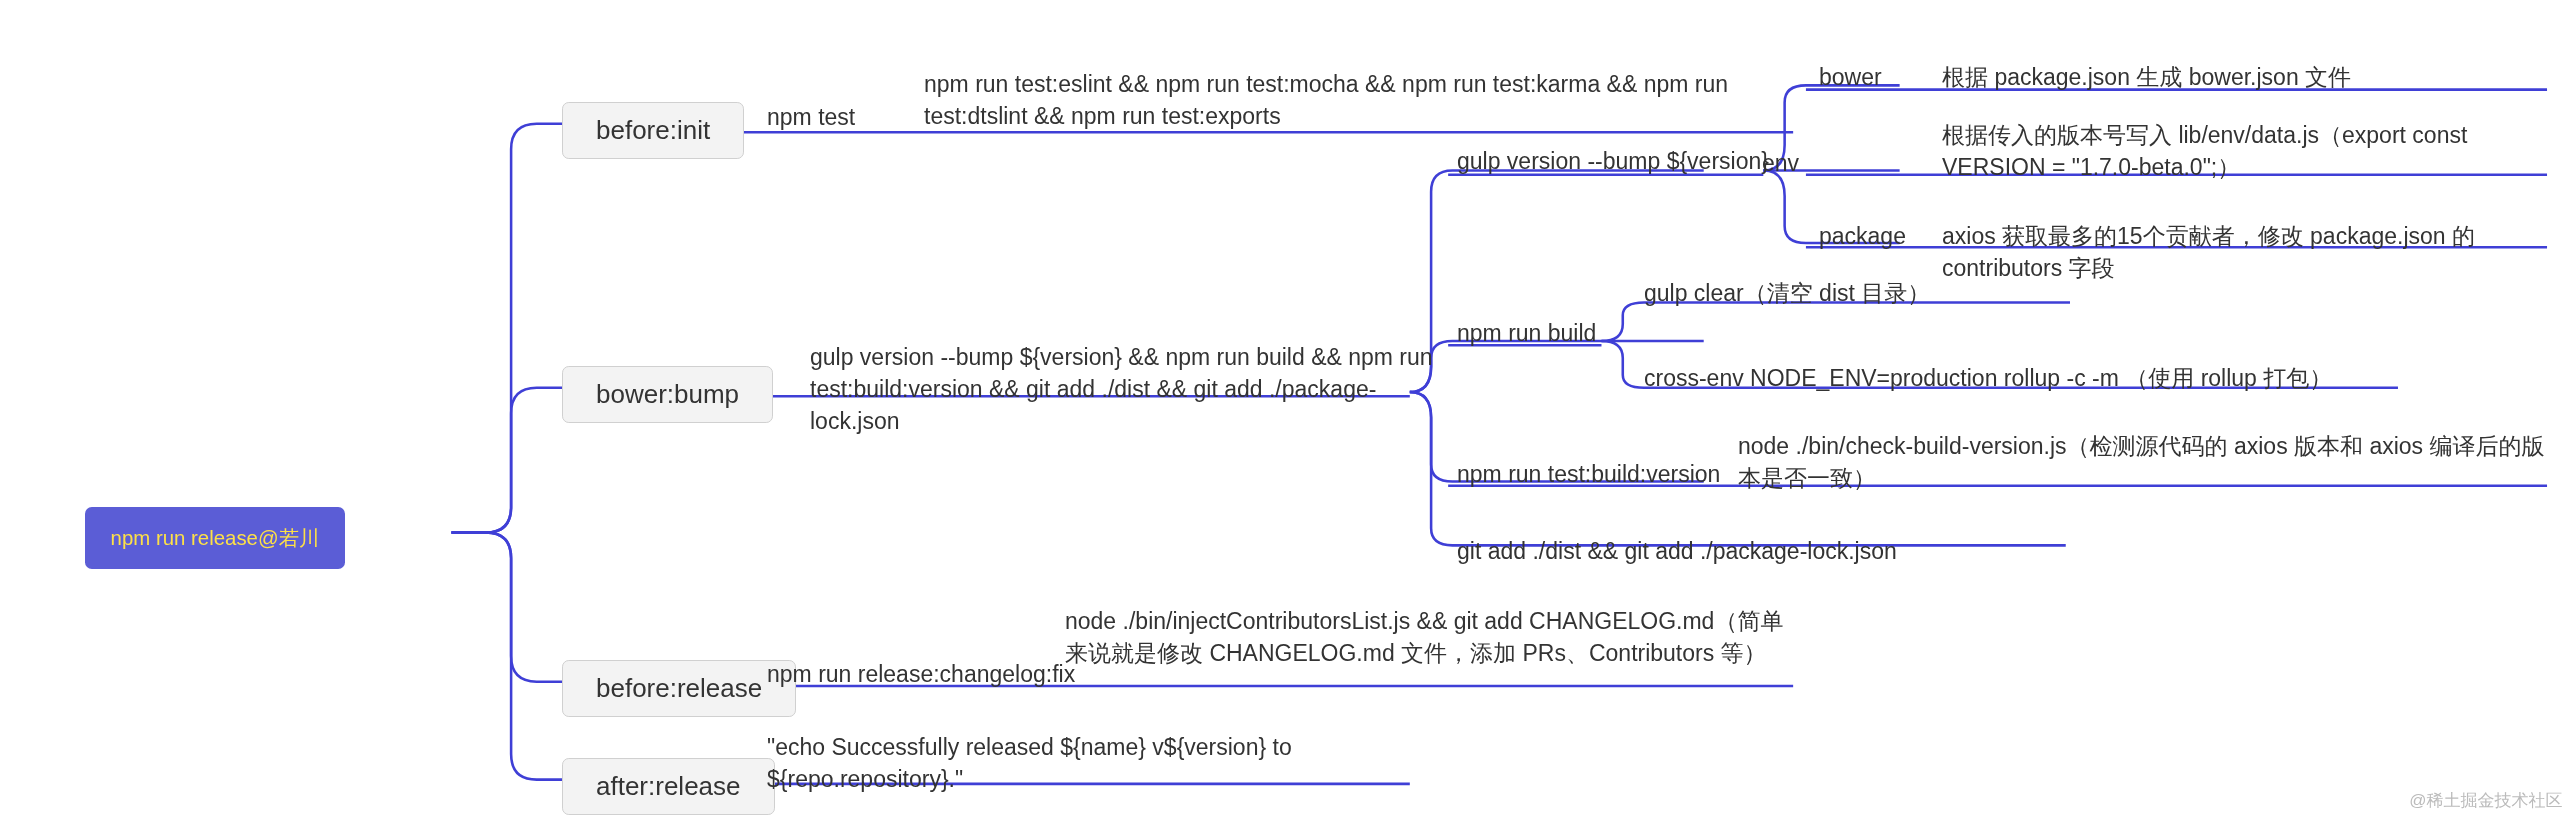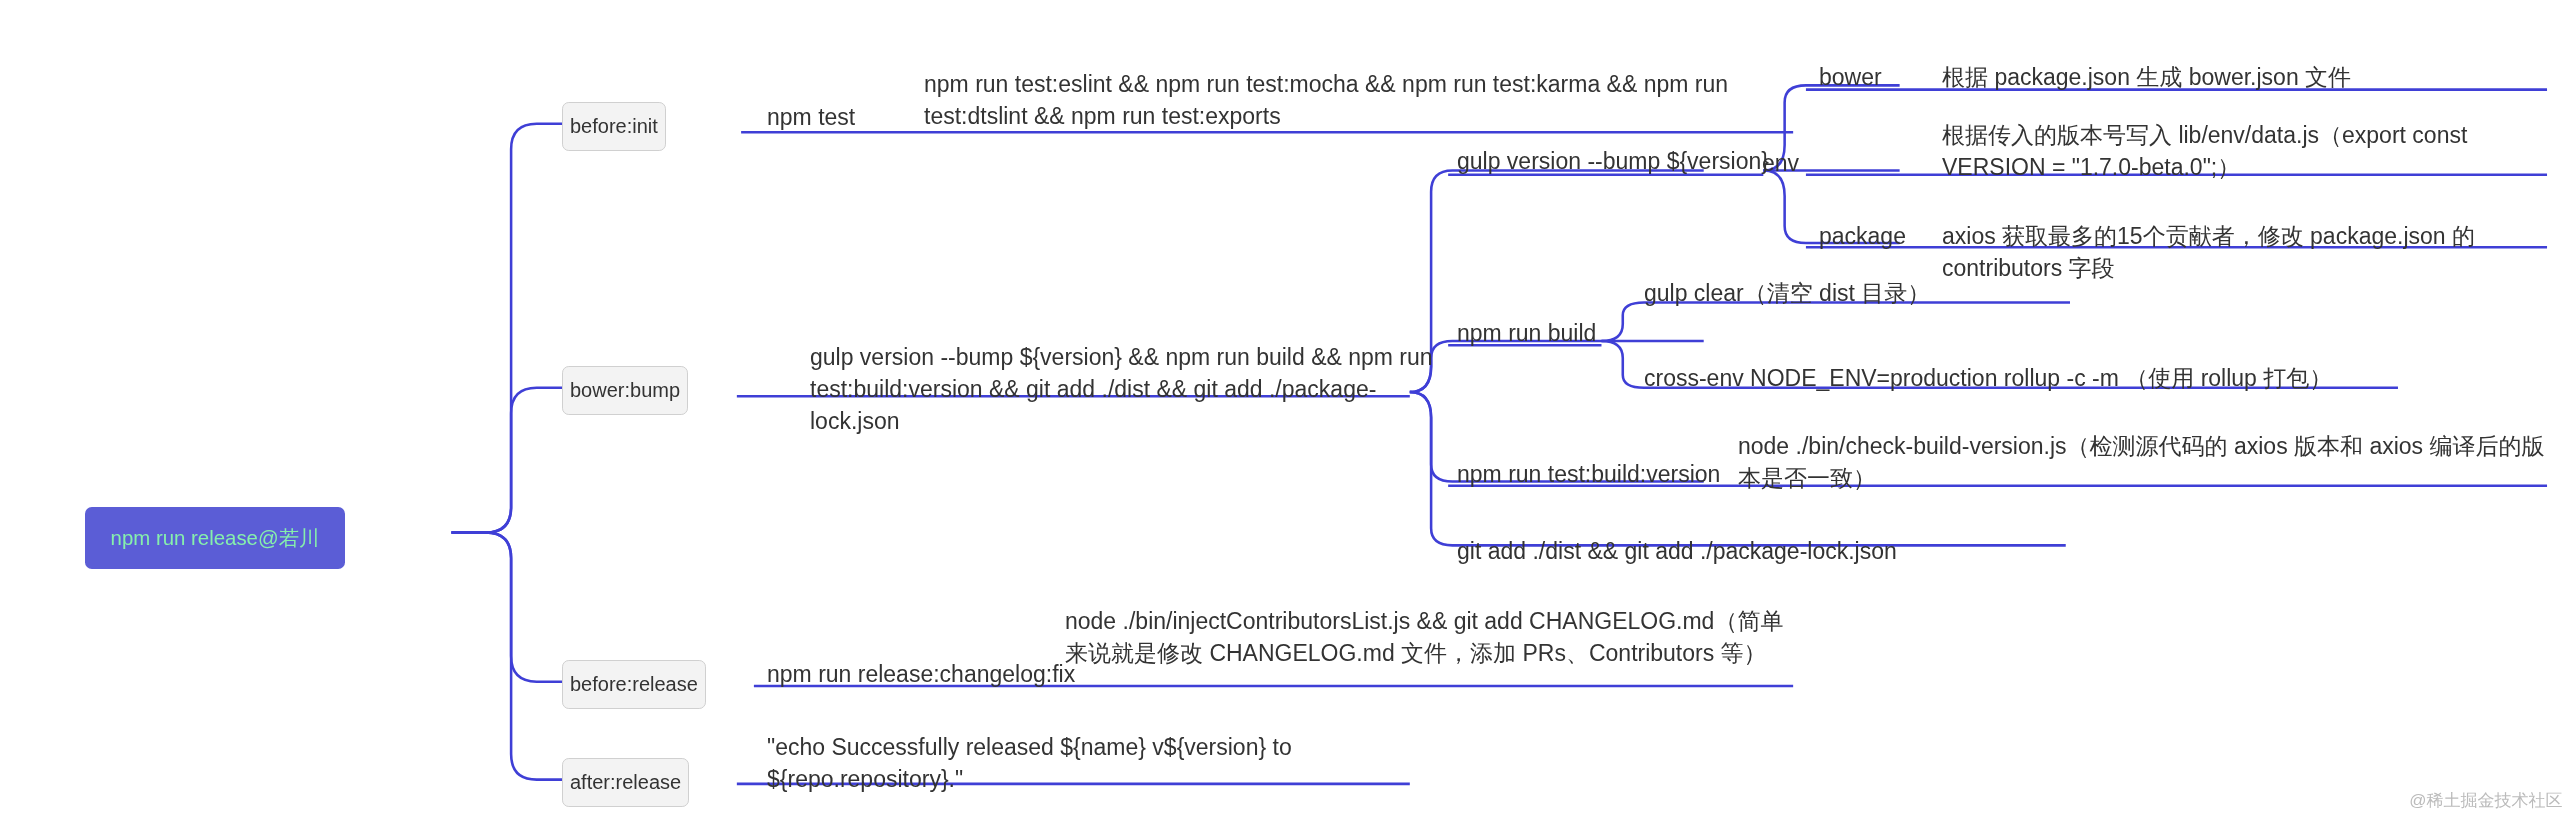--- a/index.html
+++ b/index.html
@@ -12,33 +12,33 @@
       background: #fff;
       width: 2576px;
       height: 819px;
       position: relative;
       font-size: 17px;
       color: #333;
     }
     .root-node {
       position: absolute;
       background: #5b5dd6;
-      color: #86efac;
+      color: #fde047;
       padding: 17px 25.6px;
       border-radius: 6.8px;
       font-size: 20.4px;
       font-weight: 400;
     }
     .stage-node {
       position: absolute;
       background: #f3f3f3;
       border: 1.7px solid #d0d0d0;
       border-radius: 6.8px;
-      padding: 12px 7px;
-      font-size: 20px;
+      padding: 12px 33px;
+      font-size: 26px;
       color: #333;
     }
     .text-line {
       position: absolute;
       font-size: 23px;
       color: #333;
       line-height: 1.4;
       white-space: pre-wrap;
     }
     svg {

